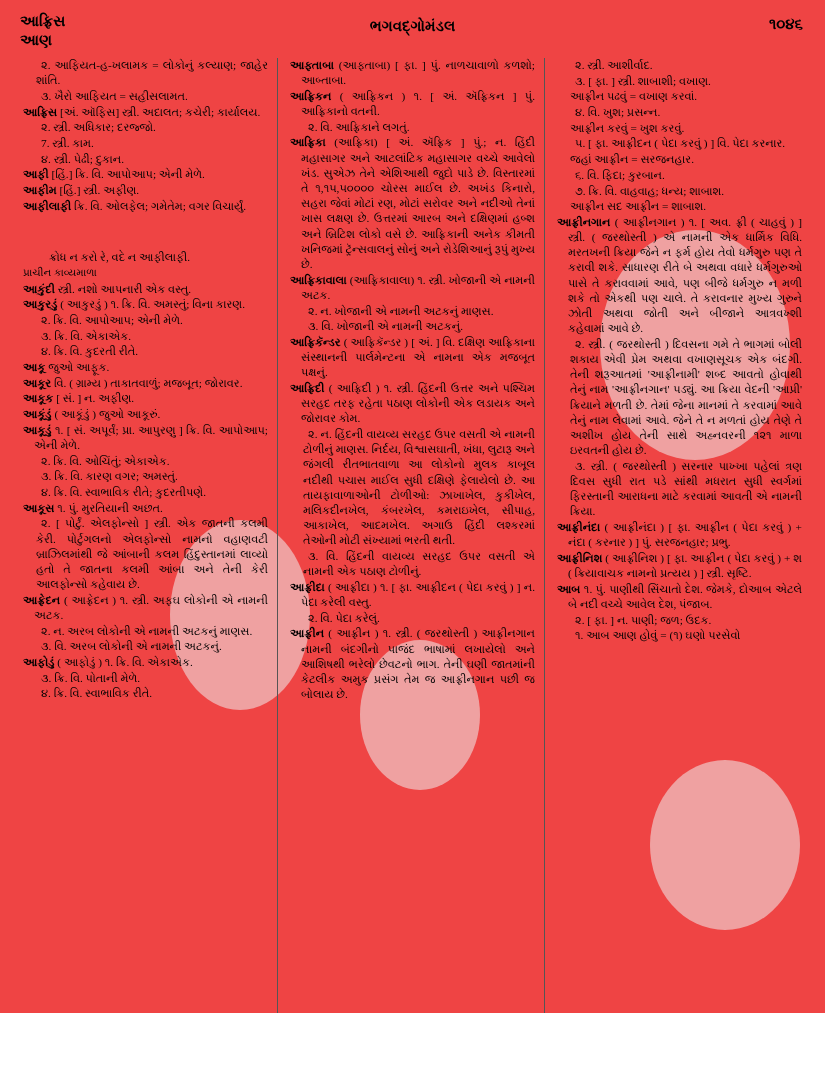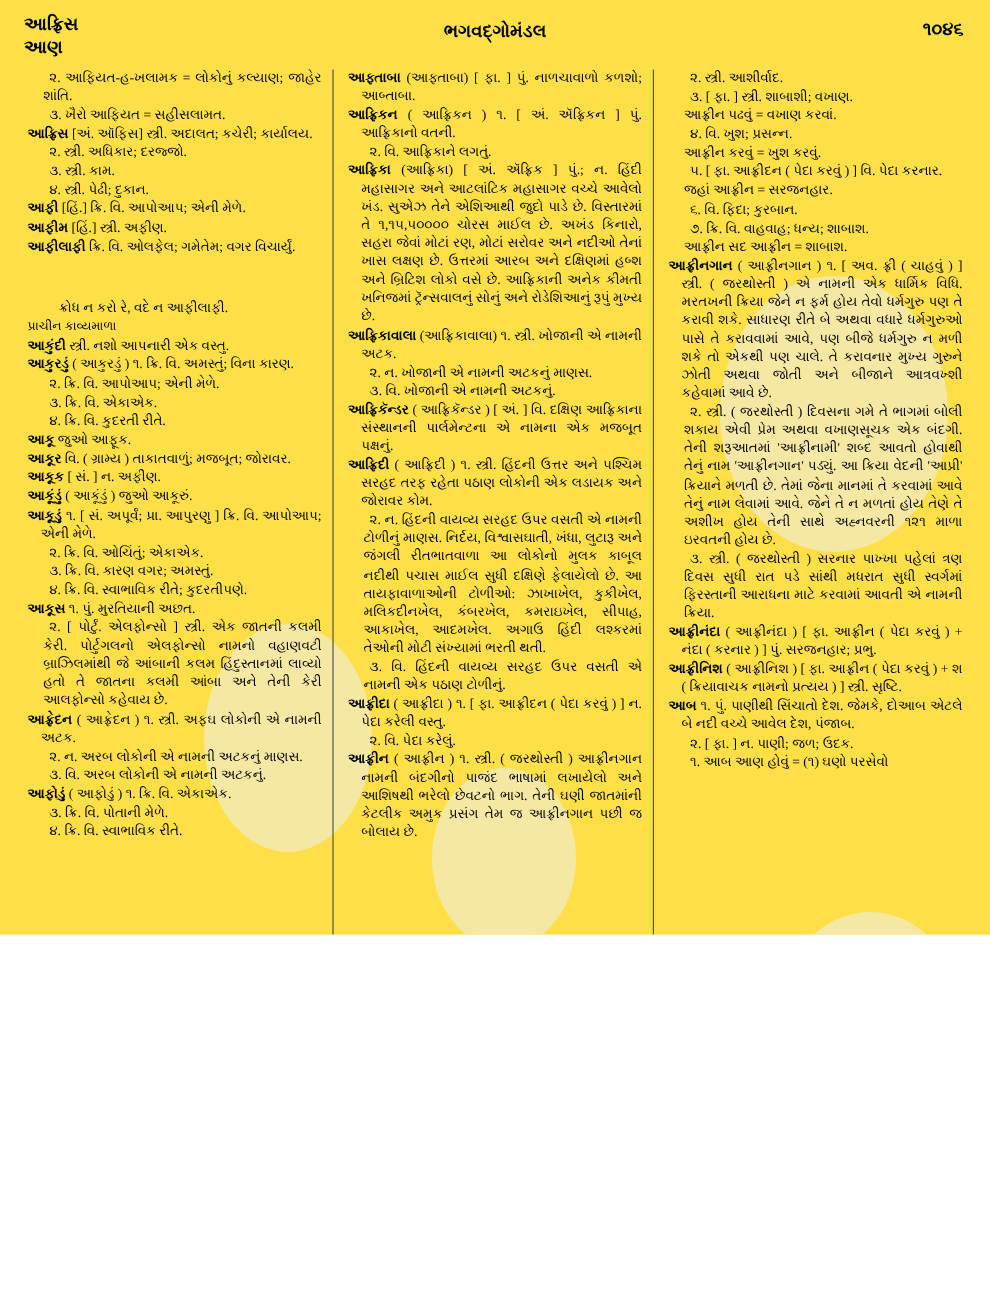--- a/index.html
+++ b/index.html
@@ -7,23 +7,23 @@
     padding: 0;
     background: #ffffff;
   }
   body {
     font-family: "Liberation Serif", "DejaVu Serif", serif;
     color: #000000;
   }
   #page {
     position: relative;
     width: 825px;
-    height: 779px;
+    height: 1013px;
     margin: 0;
-    background: #fde047;
+    background: #ef4444;
     overflow: hidden;
     box-sizing: border-box;
   }
 
   
   .blotch {
     position: absolute;
     border-radius: 50%;
     background: #efefef;
     opacity: .55;
@@ -138,21 +138,21 @@
     <div class="head-center">ભગવદ્ગોમંડલ</div>
     <div class="head-right">૧૦૪૬</div>
   </div>
 
   <div class="body-area">
     <div class="col c1">
         <p class="entry sense">૨. આફિયત-હ-ખલામક = લોકોનું કલ્યાણ; જાહેર શાંતિ.</p>
         <p class="entry sense">૩. ખૈરો આફિયત = સહીસલામત.</p>
         <p class="entry entry"><span class="hw">આફ્રિસ</span><span> [અં. ઑફિસ] સ્ત્રી. અદાલત; કચેરી; કાર્યાલય.</span></p>
         <p class="entry sense">૨. સ્ત્રી. અધિકાર; દરજ્જો.</p>
-        <p class="entry sense">૩. સ્ત્રી. કામ.</p>
+        <p class="entry sense">7. સ્ત્રી. કામ.</p>
         <p class="entry sense">૪. સ્ત્રી. પેઢી; દુકાન.</p>
         <p class="entry entry"><span class="hw">આફી</span><span> [હિં.] ક્રિ. વિ. આપોઆપ; એની મેળે.</span></p>
         <p class="entry entry"><span class="hw">આફીમ</span><span> [હિં.] સ્ત્રી. અફીણ.</span></p>
         <p class="entry entry"><span class="hw">આફીલાફી</span><span> ક્રિ. વિ. ઓલફેલ; ગમેતેમ; વગર વિચાર્યું.</span></p>
         <p class="entry quote">ક્રોધ ન કરો રે, વદે ન આફીલાફી.</p>
         <p class="entry cite">પ્રાચીન કાવ્યમાળા</p>
         <p class="entry entry"><span class="hw">આકુંદી</span><span> સ્ત્રી. નશો આપનારી એક વસ્તુ.</span></p>
         <p class="entry entry"><span class="hw">આકુરડું</span><span> ( આકુરડું ) ૧. ક્રિ. વિ. અમસ્તું; વિના કારણ.</span></p>
         <p class="entry sense">૨. ક્રિ. વિ. આપોઆપ; એની મેળે.</p>
         <p class="entry sense">૩. ક્રિ. વિ. એકાએક.</p>

